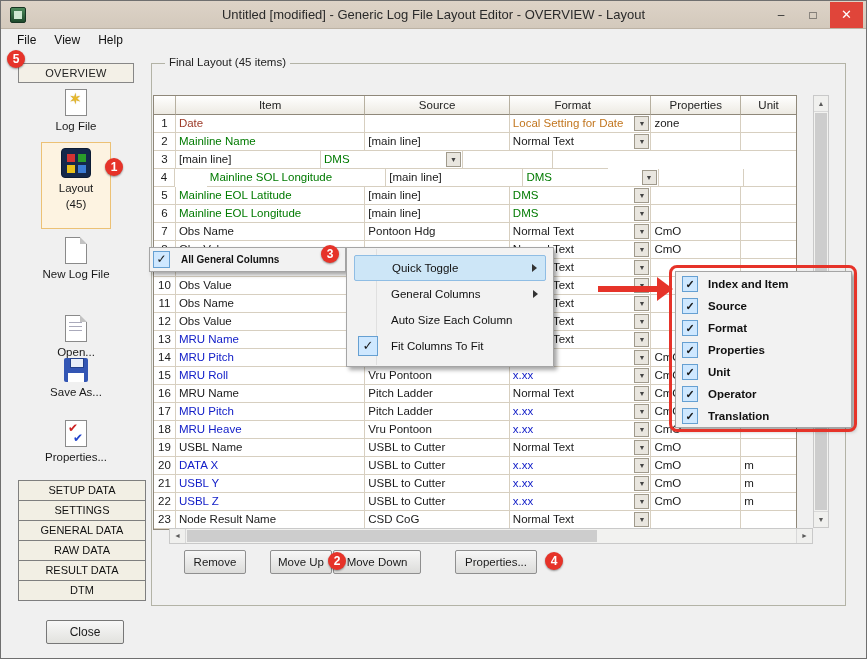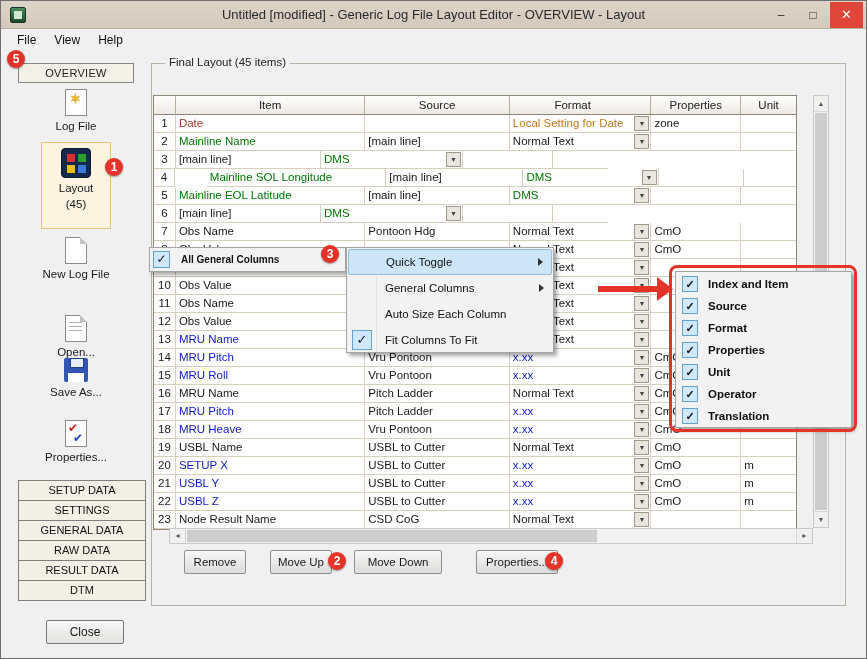--- a/index.html
+++ b/index.html
@@ -108,34 +108,34 @@
   .hscroll .left { left:0; border-right:1px solid #d8d8d8; }
   .hscroll .right { right:0; border-left:1px solid #d8d8d8; }
   .hthumb { position:absolute; top:1px; left:17px; width:410px; height:12px; background:#cdcdcd; }
 
   
   .btnrow { position:absolute; left:183px; top:549px; display:flex; }
   .pbtn { height:24px; border:1px solid #8f8f8f; border-radius:2px;
     background:linear-gradient(#f7f7f7,#dcdcda); font-size:11.5px; text-align:center; line-height:22px; }
   .pbtn-remove { width:62px; }
   .pbtn-move-up { width:62px; margin-left:24px; }
-  .pbtn-move-down { width:88px; margin-left:22px; }
+  .pbtn-move-down { width:88px; margin-left:1px; }
   .pbtn-properties { width:82px; margin-left:34px; }
 
   
   .menu1 { position:absolute; left:148px; top:246px; width:197px; height:25px; background:#f2f2f2;
     border:1px solid #a5a5a5; box-shadow:3px 3px 4px rgba(0,0,0,.35); z-index:15; }
   .m1item { display:flex; align-items:center; height:100%; }
   .mcheck { display:inline-block; background:#cfe8ff; border:1px solid #66a0d2; color:#1a1a1a;
     text-align:center; }
   .m1item .mcheck { width:17px; height:17px; margin-left:3px; font-size:12px; line-height:15px; }
   .m1label { margin-left:11px; font-size:10px; font-weight:700; color:#111; white-space:nowrap; }
 
-  .menu2 { position:absolute; left:345px; top:246px; width:208px; height:106px; background:#f2f2f2;
-    border:1px solid #a5a5a5; box-shadow:3px 3px 4px rgba(0,0,0,.35); z-index:16; padding:1px; }
+  .menu2 { position:absolute; left:345px; top:246px; width:208px; height:120px; background:#f2f2f2;
+    border:1px solid #a5a5a5; box-shadow:3px 3px 4px rgba(0,0,0,.35); z-index:16; padding:7px; }
   .menu2::before { content:""; position:absolute; left:29px; top:1px; bottom:1px; width:1px; background:#e0e0e0; }
   .m2item { position:relative; height:26px; font-size:11.5px; line-height:26px; padding-left:37px;
     color:#111; white-space:nowrap; }
   .m2item.hl { background:#cde6f7; border:1px solid #8fbde4; border-radius:2px; line-height:24px; }
   .m2item .mcheck { position:absolute; left:4px; top:3px; width:20px; height:20px; font-size:13px; line-height:18px; }
   .sub-arrow { position:absolute; right:8px; top:50%; transform:translateY(-50%); width:0; height:0;
     border-left:5px solid #333; border-top:4px solid transparent; border-bottom:4px solid transparent; }
 
   .menu3 { position:absolute; left:674px; top:270px; width:177px; height:157px; background:#f2f2f2;
     border:1px solid #a5a5a5; box-shadow:3px 3px 4px rgba(0,0,0,.35); z-index:17; padding-top:1px; }
@@ -259,20 +259,21 @@
         <div class="trow">
           <div class="cell c0">5</div>
           <div class="cell c1" style="color: rgb(0, 122, 0);">Mainline EOL Latitude</div>
           <div class="cell c2">[main line]</div>
           <div class="cell c3"><span class="fmt-text" style="color: rgb(0, 122, 0);">DMS</span><span class="dd-btn">▼</span></div>
           <div class="cell c4"></div>
           <div class="cell c5"></div>
         </div>
         <div class="trow">
           <div class="cell c0">6</div>
+          <div class="cell c1" style="color: rgb(0, 122, 0);">Mainline EOL Longitude</div>
           <div class="cell c2">[main line]</div>
           <div class="cell c3"><span class="fmt-text" style="color: rgb(0, 122, 0);">DMS</span><span class="dd-btn">▼</span></div>
           <div class="cell c4"></div>
           <div class="cell c5"></div>
         </div>
         <div class="trow">
           <div class="cell c0">7</div>
           <div class="cell c1">Obs Name</div>
           <div class="cell c2">Pontoon Hdg</div>
           <div class="cell c3"><span class="fmt-text">Normal Text</span><span class="dd-btn">▼</span></div>
@@ -370,21 +371,21 @@
         <div class="trow">
           <div class="cell c0">19</div>
           <div class="cell c1">USBL Name</div>
           <div class="cell c2">USBL to Cutter</div>
           <div class="cell c3"><span class="fmt-text">Normal Text</span><span class="dd-btn">▼</span></div>
           <div class="cell c4">CmO</div>
           <div class="cell c5"></div>
         </div>
         <div class="trow">
           <div class="cell c0">20</div>
-          <div class="cell c1" style="color: rgb(20, 32, 200);">SETUP X</div>
+          <div class="cell c1" style="color: rgb(20, 32, 200);">DATA X</div>
           <div class="cell c2">USBL to Cutter</div>
           <div class="cell c3"><span class="fmt-text" style="color: rgb(20, 32, 200);">x.xx</span><span class="dd-btn">▼</span></div>
           <div class="cell c4">CmO</div>
           <div class="cell c5">m</div>
         </div>
         <div class="trow">
           <div class="cell c0">21</div>
           <div class="cell c1" style="color: rgb(20, 32, 200);">USBL Y</div>
           <div class="cell c2">USBL to Cutter</div>
           <div class="cell c3"><span class="fmt-text" style="color: rgb(20, 32, 200);">x.xx</span><span class="dd-btn">▼</span></div>

